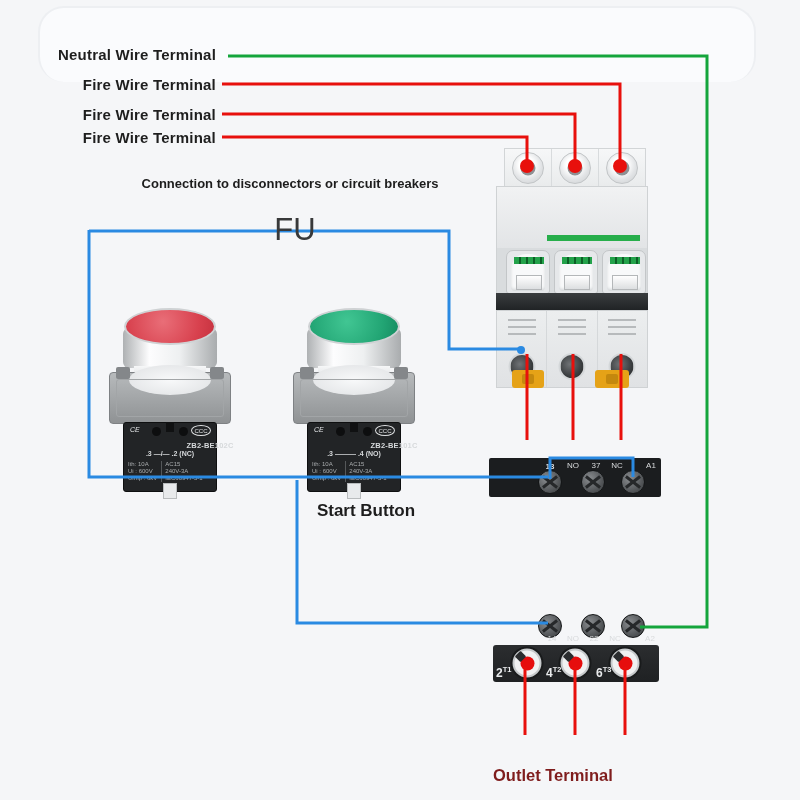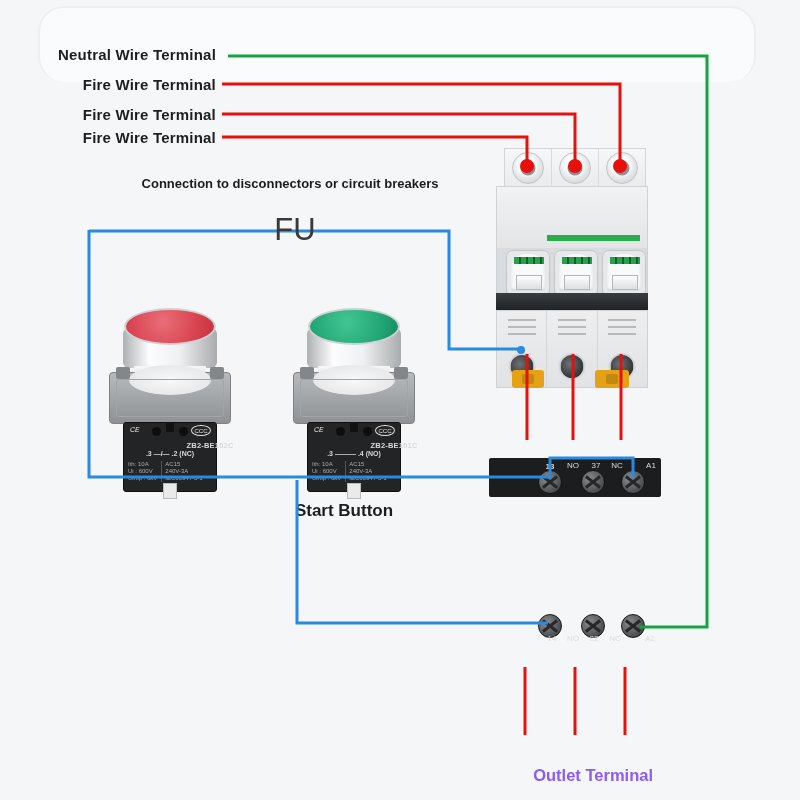--- a/index.html
+++ b/index.html
@@ -13,22 +13,22 @@
 
   
   .wire-label { position:absolute; left:0; width:216px; text-align:right;
     font-size:15px; font-weight:600; color:#1e1e1e; letter-spacing:.2px; }
   .heading { position:absolute; left:120px; top:176px; width:340px; text-align:center;
     font-size:13px; font-weight:600; color:#1c1c1c; }
   .fu { position:absolute; left:263px; top:212px; width:64px; text-align:center;
     font-size:31px; font-weight:500; color:#38393a; z-index:60; }
   .btn-label { position:absolute; top:501px; width:160px; text-align:center;
     font-size:17px; font-weight:600; color:#1d1d1d; }
-  .outlet-label { position:absolute; left:493px; top:766px; width:160px; text-align:right;
-    font-size:16.5px; font-weight:600; color:#8b5cf6; }
+  .outlet-label { position:absolute; left:493px; top:766px; width:160px; text-align:left;
+    font-size:16.5px; font-weight:600; color:#7f1d1d; }
   .load-pill { position:absolute; left:510px; top:733px; width:127px; height:30px;
     background:#ee0606; border-radius:16px; z-index:40;
     display:flex; align-items:center; justify-content:center;
     color:#fff; font-size:16px; font-weight:700; }
 
   
   .breaker { position:absolute; left:496px; top:148px; width:152px; height:244px; z-index:10; }
   .bk-topstrip { position:absolute; left:8px; top:0; width:142px; height:40px;
     background:linear-gradient(#f6f7f8,#e9ebec); border:1px solid #d2d5d7; display:flex; }
   .bk-topcell { flex:1; border-right:1px solid #d8dbdd; position:relative; }
@@ -232,20 +232,28 @@
       <div class="screw" style="left:144px;top:24px;background:radial-gradient(circle at 35% 35%, #8a8d90, #55585b 60%, #35383a);"></div>
     </div>
     <div class="screw" style="left:61px;top:202px;background:radial-gradient(circle at 35% 35%, #8a8d90, #55585b 60%, #35383a);"></div>
     <div class="screw" style="left:104px;top:202px;background:radial-gradient(circle at 35% 35%, #8a8d90, #55585b 60%, #35383a);"></div>
     <div class="screw" style="left:144px;top:202px;background:radial-gradient(circle at 35% 35%, #8a8d90, #55585b 60%, #35383a);"></div>
     <span class="auxlbl" style="left:63px;top:210px;">14</span>
     <span class="auxlbl" style="left:84px;top:210px;">NO</span>
     <span class="auxlbl" style="left:105px;top:210px;">22</span>
     <span class="auxlbl" style="left:126px;top:210px;">NC</span>
     <span class="auxlbl" style="left:161px;top:210px;">A2</span>
+    <div class="ct-botblock">
+      <div class="rterm" style="left:34px;top:18px;"></div>
+      <div class="rterm" style="left:82px;top:18px;"></div>
+      <div class="rterm" style="left:132px;top:18px;"></div>
+      <span class="ptl" style="left:3px;top:20px;"><span>2</span><sup>T1</sup></span>
+      <span class="ptl" style="left:53px;top:20px;"><span>4</span><sup>T2</sup></span>
+      <span class="ptl" style="left:103px;top:20px;"><span>6</span><sup>T3</sup></span>
+    </div>
   </div>
 
   <div class="pushbtn btn-stop" style="left:106px;">
     <div class="cap-band"></div>
     <div class="cap-top"></div>
     <div class="cap-neck"></div>
     <div class="mount">
       <div class="ear ear-l"></div>
       <div class="ear ear-r"></div>
     </div>
@@ -300,21 +308,21 @@
         </div>
         <div class="cb-col r">
           <div>AC15</div>
           <div>240V-3A</div>
           <div>IEC60947-5-1</div>
         </div>
       </div>
     </div>
   </div>
 
-  <div class="btn-label" style="left:264px;">Start Button</div>
+  <div class="btn-label" style="left:286px;">Start Button</div>
 
   <div class="outlet-label">Outlet Terminal</div>
 
   <svg class="wires" width="800" height="800" viewBox="0 0 800 800">
 
     <polyline points="228,56 707,56 707,627 640,627" fill="none" stroke-width="3" stroke="#14a53c"></polyline>
 
     <polyline points="222,84 620,84 620,162" fill="none" stroke-width="3" stroke="#e8100c"></polyline>
     <polyline points="222,114 575,114 575,162" fill="none" stroke-width="3" stroke="#e8100c"></polyline>
     <polyline points="222,137 527,137 527,162" fill="none" stroke-width="3" stroke="#e8100c"></polyline>

